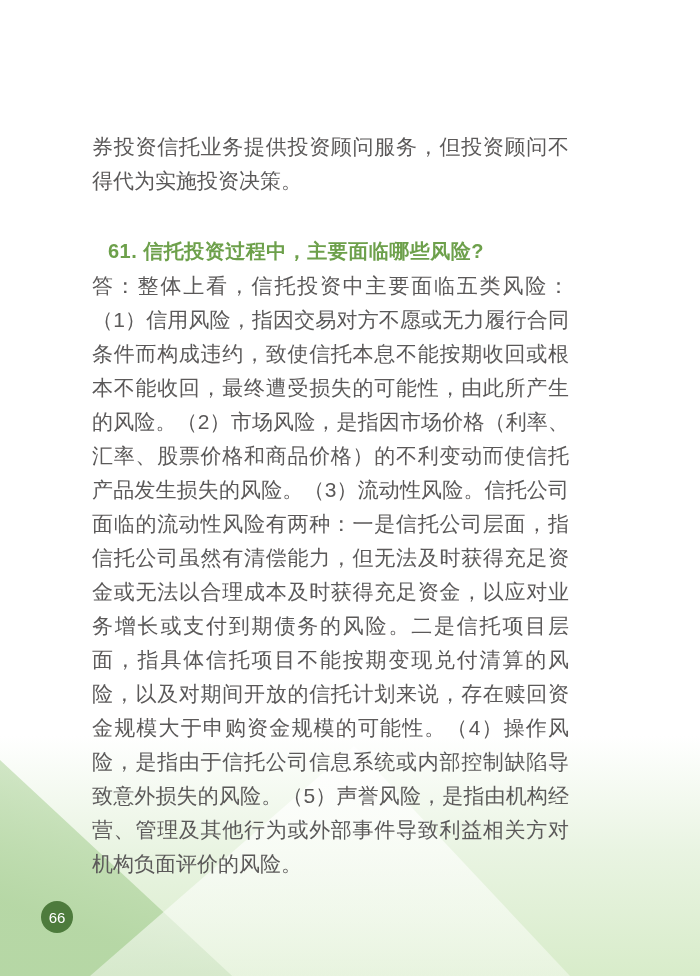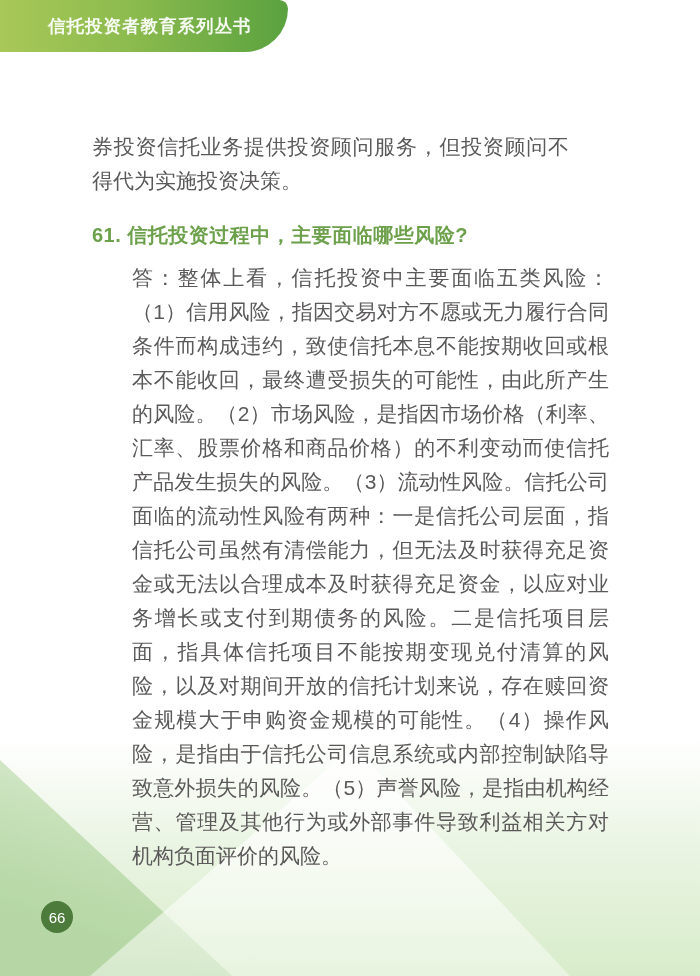--- a/index.html
+++ b/index.html
@@ -39,26 +39,26 @@
     left: 92px;
     width: 477px;
     margin: 0;
     font-size: 21px;
     line-height: 34px;
     color: #5b5959;
     text-align: justify;
     text-justify: inter-ideograph;
   }
   .intro  { top: 130px; }
-  .answer { top: 261px; margin-left: 40px; }
+  .answer { top: 269px; }
   .question {
     position: absolute;
     left: 92px;
     top: 221px;
-    margin: 0;
+    margin: 16px;
     font-size: 20px;
     line-height: 28px;
     font-weight: bold;
     letter-spacing: 0.5px;
     color: #6da04b;
     white-space: nowrap;
   }
 
   
   .decor {
@@ -107,23 +107,20 @@
     align-items: center;
     justify-content: center;
     z-index: 4;
   }
 </style>
 </head>
 <body>
 
 <div class="page">
 
-  <header class="banner">
-    <span class="banner-title">信托投资者教育系列丛书</span>
-  </header>
 
   <main class="content">
     <p class="para intro">券投资信托业务提供投资顾问服务，但投资顾问不得代为实施投资决策。</p>
 
     <h2 class="question">61. 信托投资过程中，主要面临哪些风险?</h2>
 
     <p class="para answer">答：整体上看，信托投资中主要面临五类风险：（1）信用风险，指因交易对方不愿或无力履行合同条件而构成违约，致使信托本息不能按期收回或根本不能收回，最终遭受损失的可能性，由此所产生的风险。（2）市场风险，是指因市场价格（利率、汇率、股票价格和商品价格）的不利变动而使信托产品发生损失的风险。（3）流动性风险。信托公司面临的流动性风险有两种：一是信托公司层面，指信托公司虽然有清偿能力，但无法及时获得充足资金或无法以合理成本及时获得充足资金，以应对业务增长或支付到期债务的风险。二是信托项目层面，指具体信托项目不能按期变现兑付清算的风险，以及对期间开放的信托计划来说，存在赎回资金规模大于申购资金规模的可能性。（4）操作风险，是指由于信托公司信息系统或内部控制缺陷导致意外损失的风险。（5）声誉风险，是指由机构经营、管理及其他行为或外部事件导致利益相关方对机构负面评价的风险。</p>
   </main>
 
   <div class="decor">

